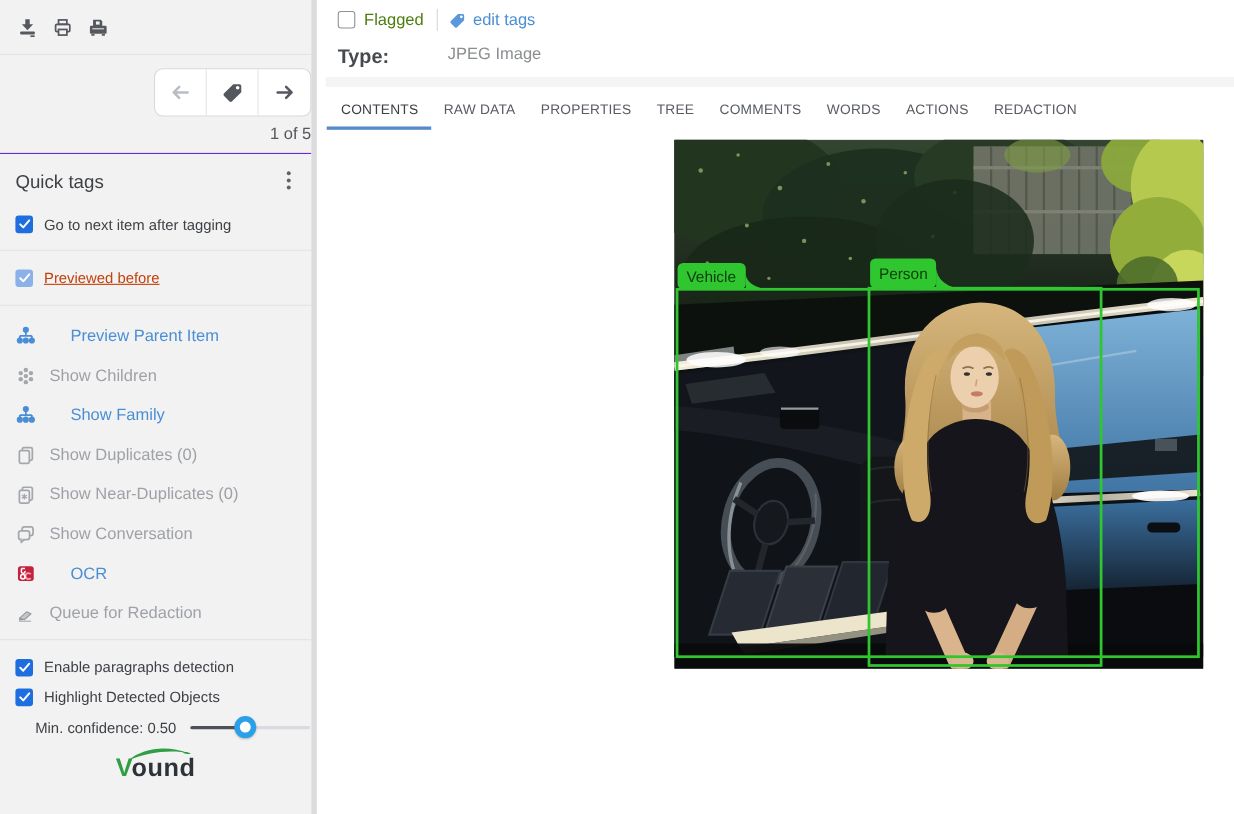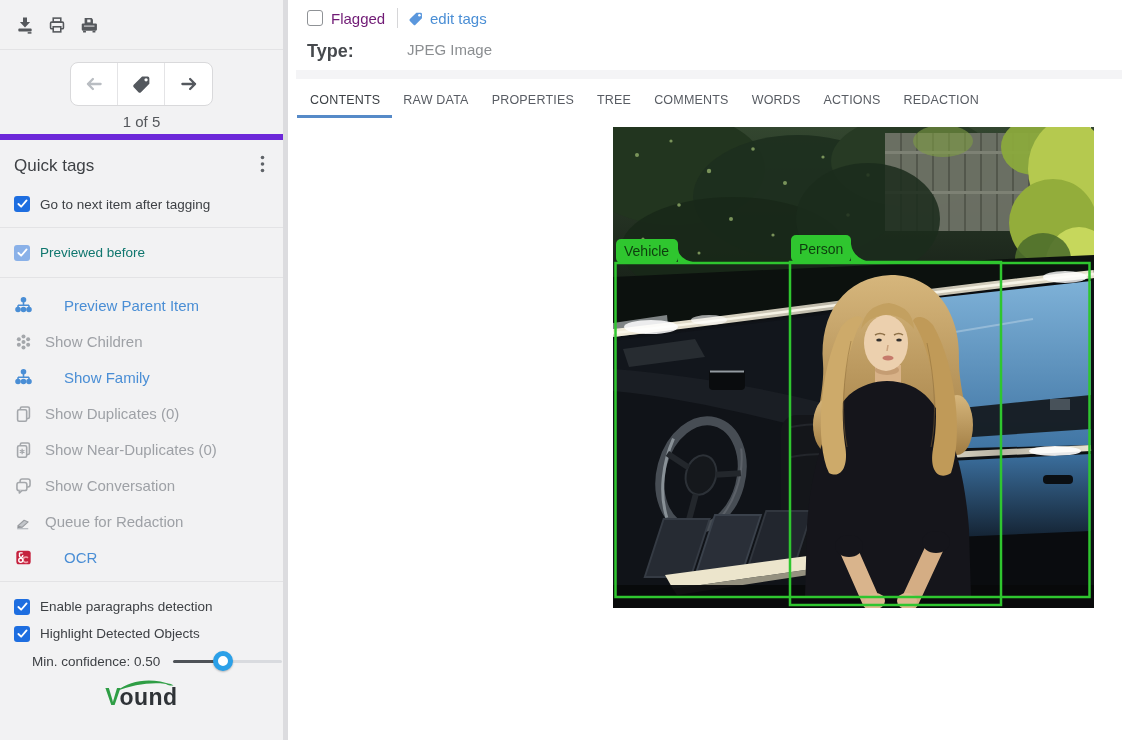--- a/index.html
+++ b/index.html
@@ -9,41 +9,41 @@
   
   .panel { position:absolute; left:0; top:0; width:283px; height:740px; background:#f2f2f3; }
   .panel-scrollbar { position:absolute; left:283px; top:0; width:5px; height:740px; background:#dcdcdf; }
   .sec { position:absolute; left:0; width:283px;text-align:right; }
   .sep { position:absolute; left:0; width:283px; border-top:1px solid #e3e3e5; }
 
   #toolbar { top:0; height:50px; border-bottom:1px solid #e3e3e5;
     display:flex; align-items:center; gap:6px; padding-left:12px; }
   .tbtn { width:26px; height:26px; display:flex; align-items:center; justify-content:center; cursor:pointer; }
 
-  #nav { top:51px; height:89px; border-bottom:6px solid #6d28d9; text-align:center; }
+  #nav { top:51px; height:89px; border-bottom:1px solid #6d28d9; text-align:right; }
   .btn-group { display:inline-flex; margin-top:11px; background:#fff; border:1px solid #d9d9db;
     border-radius:8px; overflow:hidden; }
   .gbtn { width:47px; height:42px; display:flex; align-items:center; justify-content:center;
     border-right:1px solid #e4e4e6; cursor:pointer; }
   .gbtn:last-child { border-right:none; }
   .pager { margin-top:7px; font-size:15px; color:#54575b; }
 
   #qt-header { top:140px; height:44px; display:flex; align-items:center;
     justify-content:space-between; padding:8px 18px 0 14px; }
   .qt-title { font-size:17px; color:#3e4145; }
 
   .chk-row { display:flex; align-items:center; gap:10px; padding-left:14px; }
   #row-gonext { top:188px; height:32px; }
   #row-previewed { top:228px; height:49px; }
   .chk { width:16px; height:16px; border-radius:3px; background:#1e6ee0; flex:none;
     display:flex; align-items:center; justify-content:center; cursor:pointer; }
   .chk.off { background:#fff; border:1px solid #8f9296; }
   .chk.dis { background:#8ab1e8; }
   .chk-label { font-size:13.5px; color:#3e4145; }
-  .chk-label.dis { color:#0f766e; }
+  .chk-label.dis { color:#c2410c;text-decoration:underline; }
 
   #actions { top:278px; height:303px; padding-top:9px; }
   .action-row { height:36px; display:flex; align-items:center; padding-left:14px; gap:12px;
     font-size:15px; cursor:pointer; }
   .action-row .lbl.on { color:#4a8ed5;margin-left:19px; }
   .action-row .lbl.off { color:#9ea1a6; }
   .aicon { width:19px; height:19px; flex:none; display:flex; align-items:center; justify-content:center; }
 
   #options { top:582px; }
   .opt-row { display:flex; align-items:center; gap:10px; padding-left:14px; height:27px; }
@@ -57,21 +57,21 @@
     background:#fff; border:5px solid #2ba0e8; box-shadow:0 1px 2px rgba(0,0,0,.25); }
 
   #logo { top:684px; text-align:center; }
   .logo-wrap { position:relative; display:inline-block; font-size:23px; font-weight:600; letter-spacing:.5px; }
   .logo-v { color:#2f9e45; }
   .logo-rest { color:#2f3337; }
   .logo-swoosh { position:absolute; left:11px; top:-7px; }
 
   
   .flag-row { position:absolute; left:307px; top:8px; height:20px; display:flex; align-items:center; }
-  .flag-label { font-size:15px; color:#701a75; margin-left:8px; }
+  .flag-label { font-size:15px; color:#4d7c0f; margin-left:8px; }
   .vdiv { position:absolute; left:397px; top:8px; width:1px; height:20px; background:#d6d6d8; }
   .edit-tags { position:absolute; left:407px; top:8px; height:20px; display:flex; align-items:center;
     gap:6px; color:#4a8ed5; font-size:15px; cursor:pointer; }
   .type-label { position:absolute; left:307px; top:41px; font-size:18px; font-weight:700; color:#46494d; }
   .type-value { position:absolute; left:407px; top:41px; font-size:15px; color:#8b8e91; }
   .band { position:absolute; left:296px; top:70px; width:826px; height:9px; background:#f4f4f6; }
 
   .tabs { position:absolute; left:297px; top:87px; display:flex; gap:23px; padding-left:13px; }
   .tab { font-size:12.5px; color:#585c63; letter-spacing:.2px; padding:6px 0 11px; position:relative; cursor:pointer; }
   .tab.active { color:#3c4045; }
@@ -241,38 +241,38 @@
           <rect x="2.8" y="6.2" width="9.4" height="7.6" rx="2" fill="#f2f2f3" stroke="#a4a7ab" stroke-width="1.5"></rect>
           <path d="M5 13.8 V16.2 L7.6 13.8" fill="#f2f2f3" stroke="#a4a7ab" stroke-width="1.4" stroke-linejoin="round"></path>
         </svg>
       </span>
       <span class="lbl off">Show Conversation</span>
     </div>
 
     <div class="action-row">
       <span class="aicon">
         <svg width="19" height="19" viewBox="0 0 18 18">
-          <path d="M3.6 13.2 L9.6 7.8 L13.4 9.4 L7.6 14.6 Z" fill="#c3c6ca" stroke="#9a9da1" stroke-width="1.1" stroke-linejoin="round"></path>
-          <path d="M3.6 13.2 L3 15.4 L7.6 14.6" fill="#8f9296"></path>
-          <path d="M3 15.8 H13.5" stroke="#b9bdc2" stroke-width="1.3"></path>
-        </svg>
-      </span>
-      <span class="lbl off">Queue for Redaction</span>
-    </div>
-
-    <div class="action-row">
-      <span class="aicon">
-        <svg width="19" height="19" viewBox="0 0 18 18">
           <rect x="2.2" y="2.6" width="13.6" height="12.8" rx="2.4" fill="#c5213d"></rect>
           <path d="M5.2 4.6 h3 M5.2 4.6 v2 a1.6 1.6 0 1 0 3 0" fill="none" stroke="#fff" stroke-width="1.3"></path>
           <path d="M13.2 9.4 a2.6 2.6 0 1 0 0 3.4" fill="none" stroke="#f0a3ab" stroke-width="1.6"></path>
           <circle cx="6.4" cy="11.6" r="1.9" fill="none" stroke="#fff" stroke-width="1.3"></circle>
         </svg>
       </span>
       <span class="lbl on">OCR</span>
+    </div>
+
+    <div class="action-row">
+      <span class="aicon">
+        <svg width="19" height="19" viewBox="0 0 18 18">
+          <path d="M3.6 13.2 L9.6 7.8 L13.4 9.4 L7.6 14.6 Z" fill="#c3c6ca" stroke="#9a9da1" stroke-width="1.1" stroke-linejoin="round"></path>
+          <path d="M3.6 13.2 L3 15.4 L7.6 14.6" fill="#8f9296"></path>
+          <path d="M3 15.8 H13.5" stroke="#b9bdc2" stroke-width="1.3"></path>
+        </svg>
+      </span>
+      <span class="lbl off">Queue for Redaction</span>
     </div>
   </div>
   <div class="sep" style="top:581px;"></div>
 
   <div class="sec" id="options">
     <div class="opt-row">
       <span class="chk">
         <svg width="11" height="10" viewBox="0 0 12 11">
           <polyline points="1.5,5.5 4.5,8.5 10.5,1.5" fill="none" stroke="#fff" stroke-width="2" stroke-linecap="round" stroke-linejoin="round"></polyline>
         </svg>

